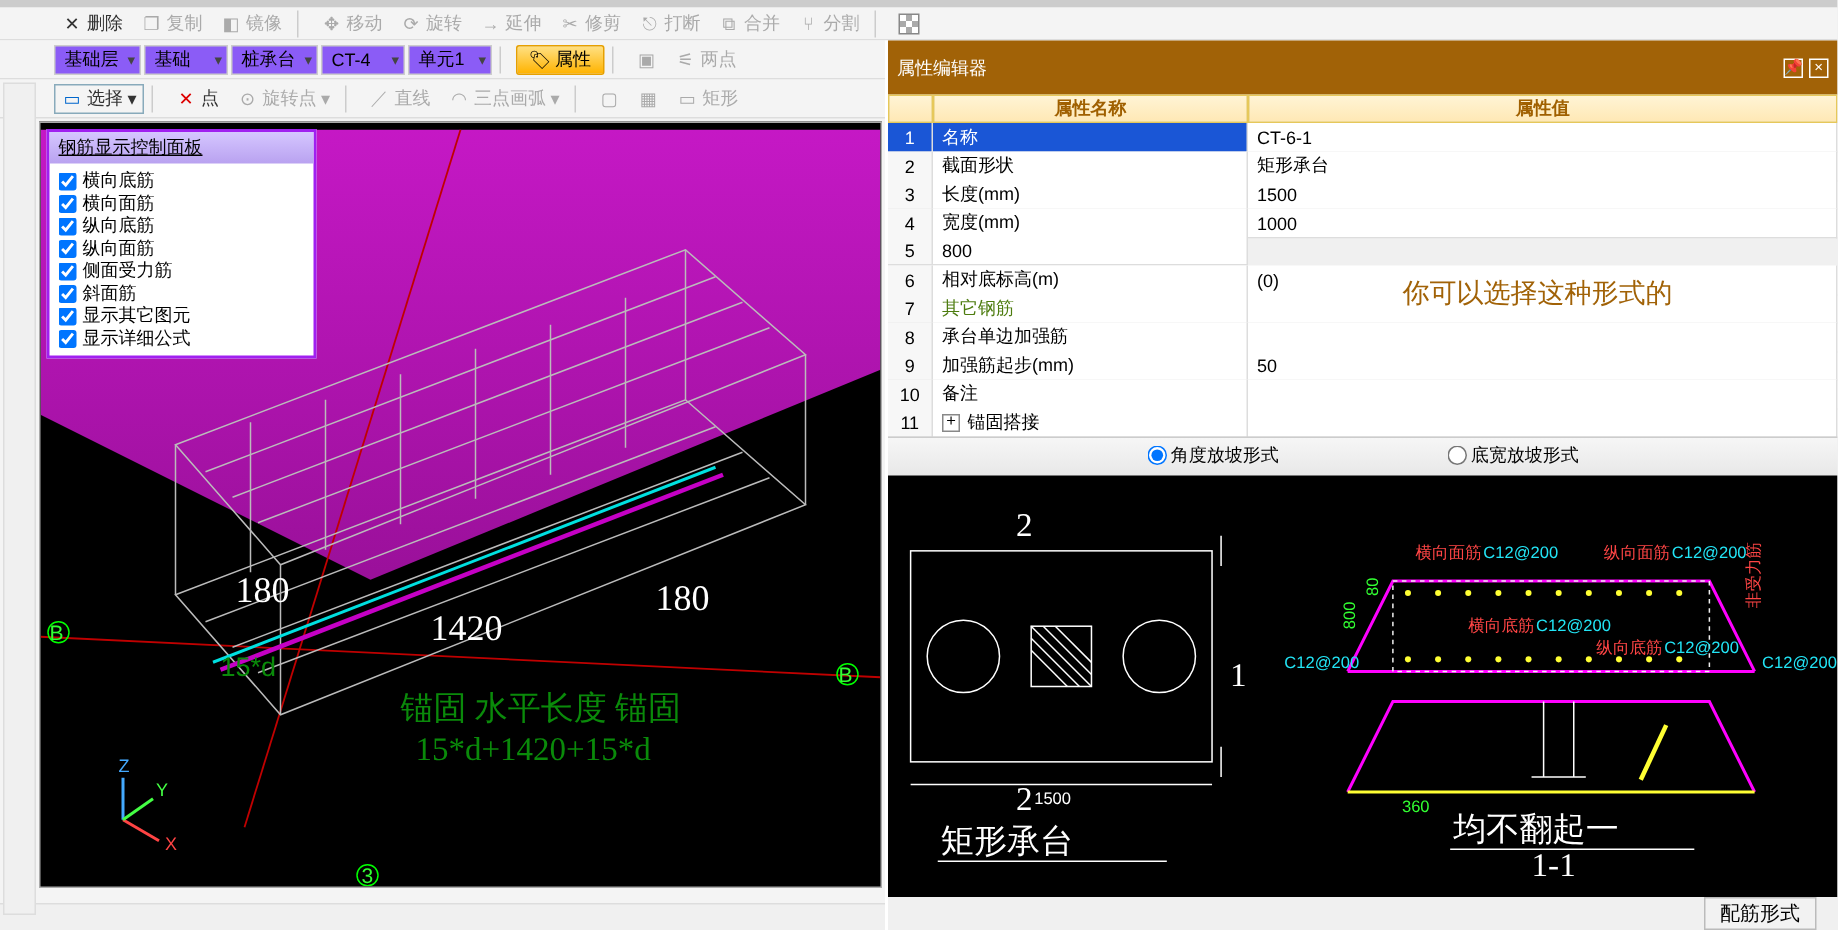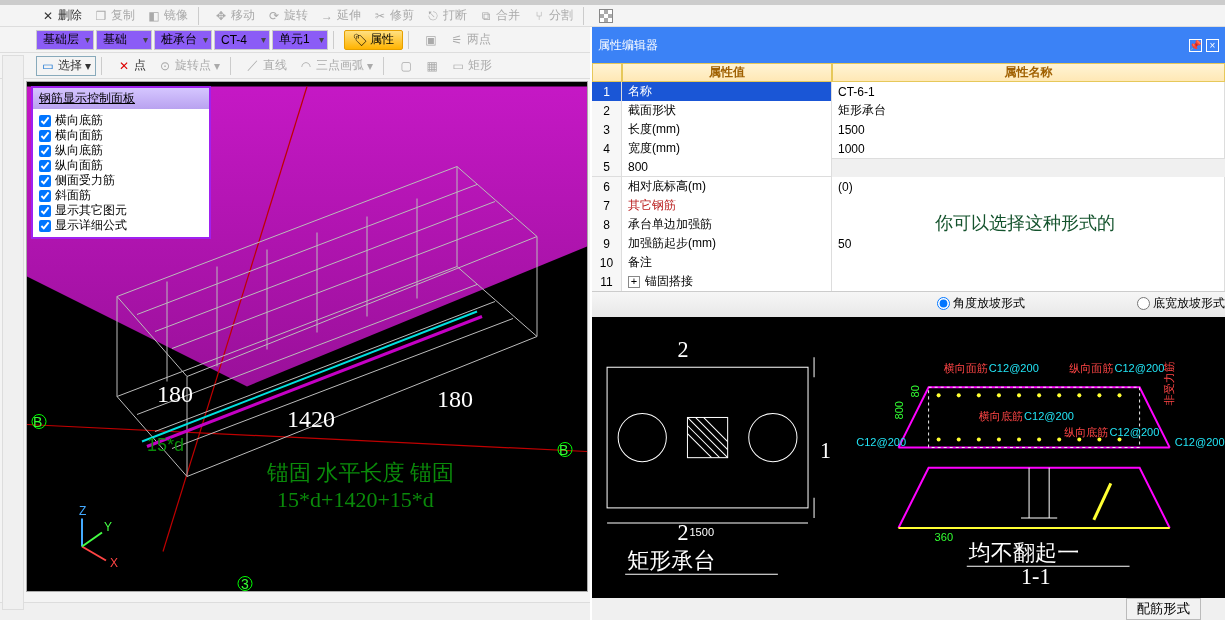--- a/index.html
+++ b/index.html
@@ -46,21 +46,21 @@
 .rebar-panel .title {
   background: linear-gradient(#d5c6ff,#b9a2f0); padding: 2px 6px; font-size: 12px; text-decoration: underline;
 }
 .rebar-panel .body { padding: 4px 6px; }
 .rebar-panel label { display: flex; align-items: center; gap: 4px; font-size: 12px; line-height: 15px; }
 .rebar-panel input { width: 12px; height: 12px; }
 
 .viewport svg { position: absolute; inset: 0; width: 100%; height: 100%; }
 
 .prop-header {
-  background: #3b82f6; color: #fff; padding: 18px 6px; height: 18px; display: flex; align-items: center; justify-content: space-between;
+  background: #a16207; color: #fff; padding: 18px 6px; height: 18px; display: flex; align-items: center; justify-content: space-between;
 }
 .prop-header .x { width: 13px; height: 13px; border: 1px solid #fff; display: flex; align-items: center; justify-content: center; font-size: 10px; }
 
 .grid-head {
   display: grid; grid-template-columns: 30px 210px 1fr; height: 24px;
 }
 .grid-head > div {
   background: linear-gradient(#fff4d5,#ffe8b5); border: 1px solid #e6c85a;
   display: flex; align-items: center; justify-content: center; color: #a06000; font-weight: bold;
 }
@@ -68,39 +68,39 @@
   display: grid; grid-template-columns: 30px 210px 1fr; height: 19px;
 }
 .cell {
   border-right: 1px solid #ddd; border-bottom: 1px solid #ddd; padding: 1px 6px;
   display: flex; align-items: center; background: #fff;
 }
 .cell.idx { background: #f7f7f7; justify-content: center; }
 .row.sel .cell.name { background: #1a56d6; color: #fff; }
 .row.sel .cell.idx  { background: #1a56d6; color: #fff; }
 .row .cell.name.expand::before { content: "+"; border: 1px solid #888; width: 10px; height: 10px; text-align: center; line-height: 9px; margin-right: 5px; font-size: 11px; }
-.name.link { color: #b91c1c; }
-.overlay-pink { position: absolute; top: 184px; right: 110px; color: #14532d; font-size: 18px; pointer-events: none; }
-
-.radio-row { display: flex; gap: 112px; justify-content: flex-end; padding: 3px 0 5px; background: linear-gradient(#f6f6f6,#e8e8e8); border-top: 1px solid #ccc; }
+.name.link { color: #4d7c0f; }
+.overlay-pink { position: absolute; top: 156px; right: 110px; color: #a16207; font-size: 18px; pointer-events: none; }
+
+.radio-row { display: flex; gap: 112px; justify-content: center; padding: 3px 0 5px; background: linear-gradient(#f6f6f6,#e8e8e8); border-top: 1px solid #ccc; }
 .radio-row label { display: inline-flex; align-items: center; gap: 3px; }
 
 .diagram-area { flex: 1; background: #000; display: flex; }
 .diag-svg { flex: 1; }
 .diag-label { text-align: center; font-family: serif; font-size: 22px; fill: #fff; }
 .diag-num { font-family: serif; font-size: 22px; fill: #fff; }
 .tiny { font-size: 11px; }
 .cyan { fill: #22e4f5; }
 .green { fill: #32ff32; }
 .red { fill: #ff4545; }
 
 .statusbar { height: 18px; background: #f0f0f0; border-top: 1px solid #ddd; }
 
 .btn-std { border: 1px solid #bbb; background: #f2f2f2; padding: 1px 10px; }
-.right-foot { height: 22px; display: flex; justify-content: flex-end; align-items: center; padding-right: 24px; background: #f0f0f0; }
+.right-foot { height: 22px; display: flex; justify-content: flex-end; align-items: center; padding-right: 14px; background: #f0f0f0; }
 </style>
 </head>
 <body>
 
 <div class="app">
   <div class="top-blur"></div>
 
   <div class="toolbar1">
     <span class="tbtn">
         <span class="ticon">✕</span>
@@ -283,22 +283,22 @@
     <div class="right" style="position:relative">
       <div class="prop-header">
         <span>属性编辑器</span>
         <span style="display:flex;gap:4px">
             <span class="x">📌</span>
             <span class="x">×</span>
           </span>
       </div>
       <div class="grid-head">
         <div></div>
+          <div>属性名称</div>
           <div>属性值</div>
-          <div>属性名称</div>
       </div>
       <div class="grid-body" id="prop-rows">
           <div class="row sel">
             <div class="cell idx">1</div>
             <div class="cell name">名称</div>
             <div class="cell">CT-6-1</div>
           </div>
           <div class="row">
             <div class="cell idx">2</div>
             <div class="cell name">截面形状</div>

